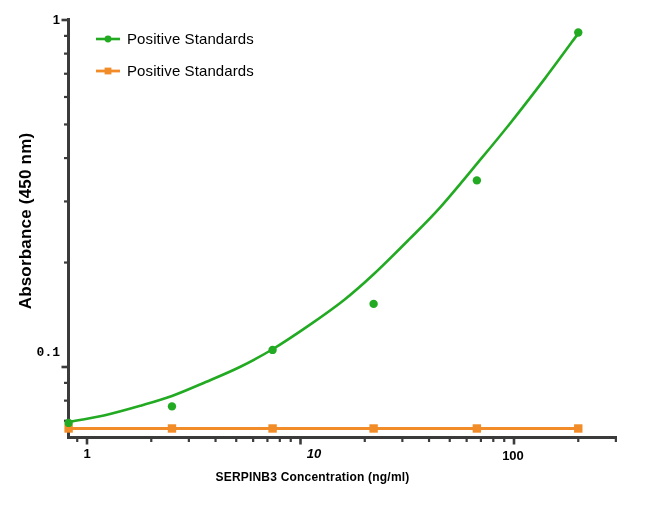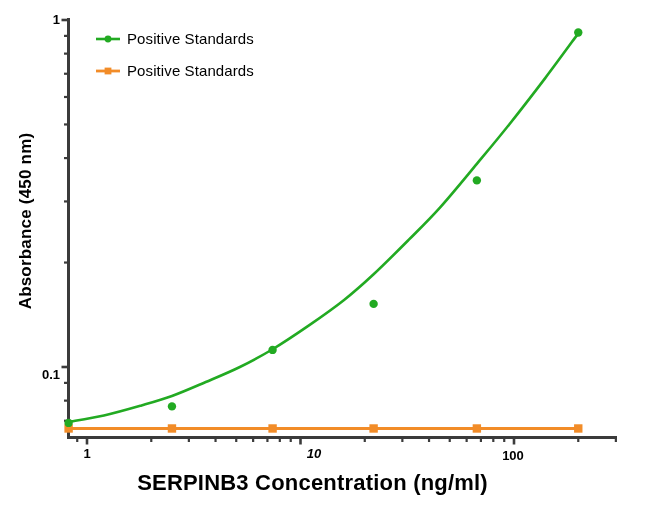--- a/index.html
+++ b/index.html
@@ -22,21 +22,21 @@
     width: 650px;
     height: 505px;
   }
   .axis-title {
     position: absolute;
     font-weight: bold;
     color: #000000;
     white-space: nowrap;
   }
   #x-axis-title {
-    font-size: 22px;
+    font-size: 12px;
     left: 0;
     width: 625px;
     top: 470px;
     text-align: center;
     letter-spacing: 0.2px;
   }
   #y-axis-title {
     font-size: 17px;
     left: -84px;
     top: 211px;
@@ -147,21 +147,21 @@
         <circle cx="68.60" cy="422.92" r="4.2" fill="#22aa22"></circle>
         <circle cx="171.96" cy="406.39" r="4.2" fill="#22aa22"></circle>
         <circle cx="272.58" cy="349.92" r="4.2" fill="#22aa22"></circle>
         <circle cx="373.61" cy="303.90" r="4.2" fill="#22aa22"></circle>
         <circle cx="476.87" cy="180.38" r="4.2" fill="#22aa22"></circle>
         <circle cx="578.27" cy="32.57" r="4.2" fill="#22aa22"></circle>
       </g>
   </svg>
 
   <div id="ylab-1" class="tick-label ytick-label" style="left:26px; top:12px; width:34px;">1</div>
-  <div id="ylab-0p1" class="tick-label ytick-label" style="left:18px; top:367px; width:42px;">0.1</div>
+  <div id="ylab-0p1" class="tick-label ytick-label" style="left:18px; top:345px; width:42px;font-family:Liberation Mono, monospace;">0.1</div>
 
   <div id="xlab-1" class="tick-label xtick-label" style="left:67px; top:446px; width:40px;">1</div>
   <div id="xlab-10" class="tick-label xtick-label" style="left:294px; top:446px; width:40px;font-style:italic;">10</div>
   <div id="xlab-100" class="tick-label xtick-label" style="left:490px; top:448px; width:46px;">100</div>
 
   <div id="x-axis-title" class="axis-title">SERPINB3 Concentration (ng/ml)</div>
   <div id="y-axis-title" class="axis-title">Absorbance (450 nm)</div>
 
   <div class="legend-entry" style="left:95px; top:30px;">
     <span class="legend-swatch">

